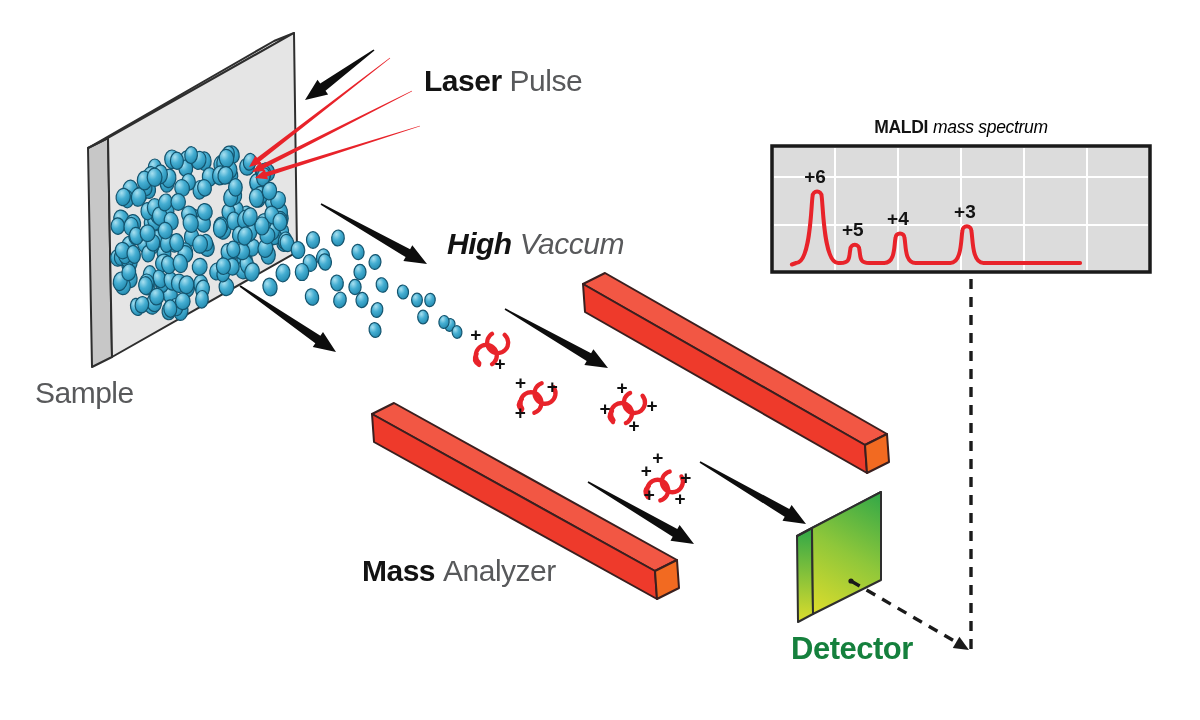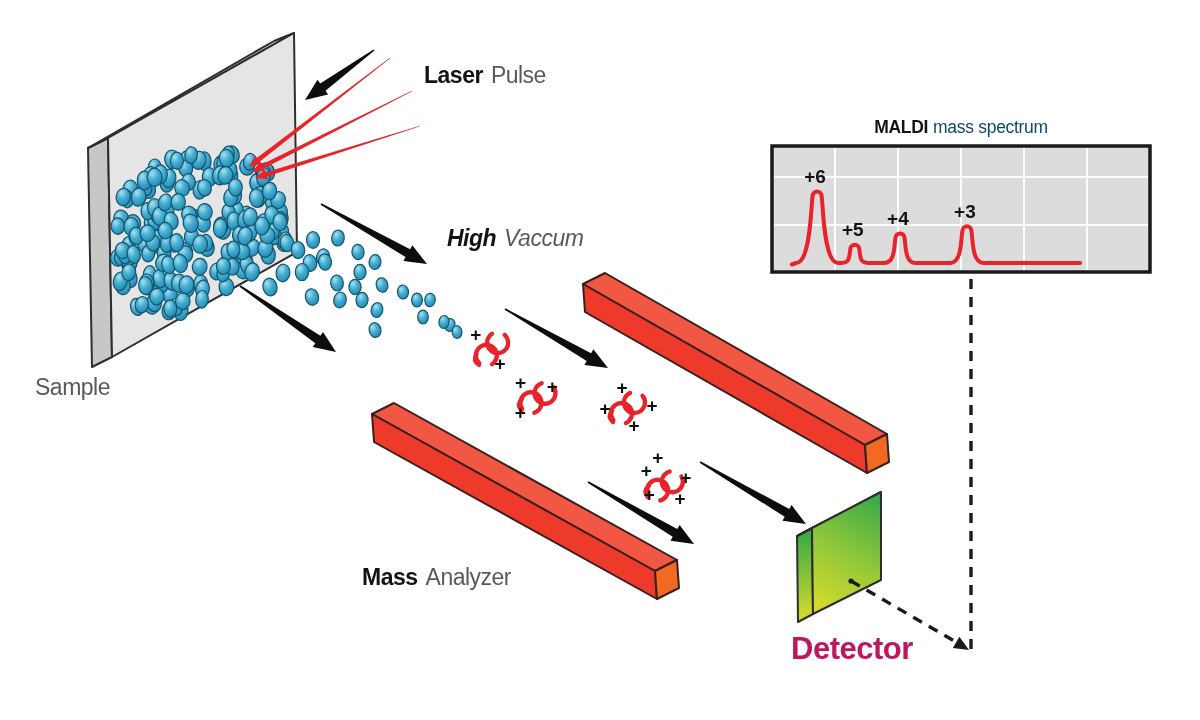--- a/index.html
+++ b/index.html
@@ -1,26 +1,26 @@
 <!DOCTYPE html>
 <html><head>
 <meta charset="utf-8">
 <style>
   html,body{margin:0;padding:0;background:#ffffff;}
   .stage{position:relative;width:1200px;height:720px;background:#ffffff;overflow:hidden;
          font-family:"Liberation Sans",sans-serif;}
   .stage svg{position:absolute;left:0;top:0;}
   .lbl{position:absolute;white-space:nowrap;letter-spacing:-0.5px;line-height:1.3;}
-  .big{font-size:23px;}
+  .big{font-size:30px;}
   .b{font-weight:bold;color:#131313;margin-right:8px;}
   .lt{color:#58595b;}
-  #detector-label{font-size:31px;font-weight:bold;color:#be185d;}
+  #detector-label{font-size:31px;font-weight:bold;color:#15803d;}
   #spec-title{left:772px;top:116px;width:378px;text-align:center;font-size:17.5px;letter-spacing:-0.3px;}
   #spec-title .b{margin-right:5px;}
-  #spec-title .lt{color:#0c4a6e;}
+  #spec-title .lt{color:#000000;font-style:italic;}
   .peak-lbl{position:absolute;font-size:19px;font-weight:bold;color:#131313;transform:translateX(-50%);letter-spacing:0;}
 </style>
 </head>
 <body>
 
 <div class="stage">
 
 <svg id="scene" width="1200" height="720" viewBox="0 0 1200 720">
   <defs>
     <radialGradient id="gDot" cx="35%" cy="28%" r="80%">
@@ -359,21 +359,21 @@
 </div>
 
 <div class="lbl big" id="vacuum-label" style="left:447px;top:224px;font-style:italic;">
   <span class="b">High</span><span class="lt">Vaccum</span>
 </div>
 
 <div class="lbl big" id="matrix-label" style="left:35px;top:373px;">
   <div class="lt">Sample</div>
 </div>
 
-<div class="lbl big" id="analyzer-label" style="left:362px;top:551px;margin-top:12px;">
+<div class="lbl big" id="analyzer-label" style="left:362px;top:551px;">
   <span class="b">Mass</span><span class="lt">Analyzer</span>
 </div>
 
 <div class="lbl" id="detector-label" style="left:791px;top:629px;">Detector</div>
 
 <div class="lbl" id="spec-title">
   <span class="b">MALDI</span><span class="lt">mass spectrum</span>
 </div>
 
 <div id="spectrum-labels" style="position:absolute;left:0;top:0;width:1200px;height:720px;pointer-events:none;">

